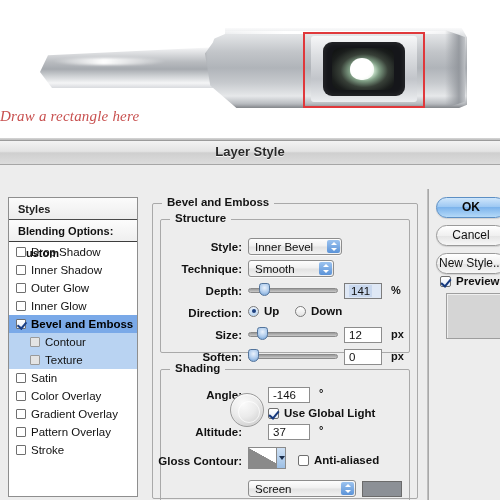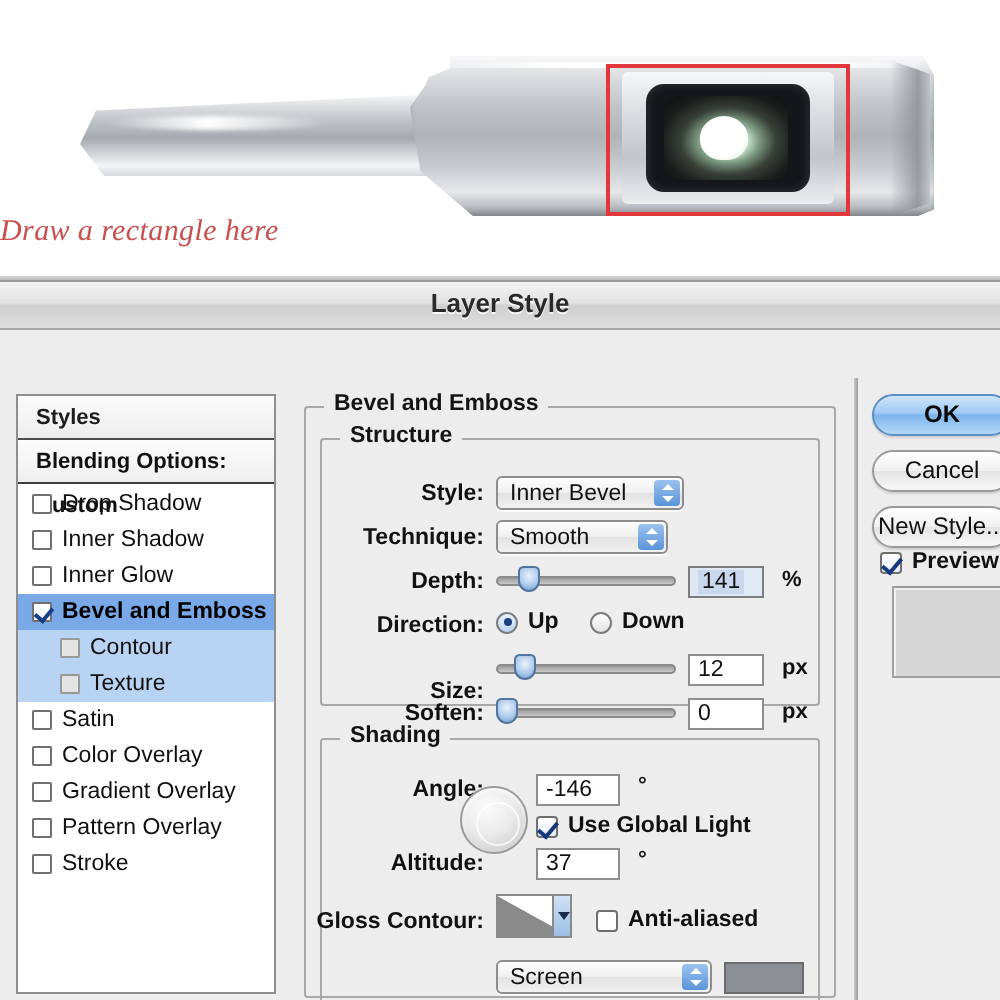--- a/index.html
+++ b/index.html
@@ -345,20 +345,24 @@
           <div class="eff">
             <span class="cbx"></span>
             <span class="lbl">Drop Shadow</span>
           </div>
           <div class="eff">
             <span class="cbx"></span>
             <span class="lbl">Inner Shadow</span>
           </div>
           <div class="eff">
             <span class="cbx"></span>
+            <span class="lbl">Outer Glow</span>
+          </div>
+          <div class="eff">
+            <span class="cbx"></span>
             <span class="lbl">Inner Glow</span>
           </div>
           <div class="eff selected">
             <span class="cbx on"></span>
             <span class="lbl">Bevel and Emboss</span>
           </div>
           <div class="eff sub sub-selected">
             <span class="cbx dim"></span>
             <span class="lbl">Contour</span>
           </div>
@@ -424,21 +428,21 @@
       <div class="rlbl" style="left:12px; top:114px; width:82px;">Direction:</div>
       <div class="radio" style="left:100px; top:112px;">
         <span class="rdot on"></span>
         <span>Up</span>
       </div>
       <div class="radio" style="left:147px; top:112px;">
         <span class="rdot"></span>
         <span>Down</span>
       </div>
 
-      <div class="rlbl" style="left:12px; top:136px; width:82px;margin-top:11px;">Size:</div>
+      <div class="rlbl" style="left:12px; top:136px; width:82px;">Size:</div>
       <div class="slider" style="left:100px; top:134px; width:90px;">
         <div class="track"></div>
         <div class="knob" id="knob-size" style="left: 9.48px;"></div>
       </div>
       <div class="numfield" style="left:196px; top:134px; width:38px;">
         <span>12</span>
       </div>
       <span class="unit" style="position:absolute; left:238px; top:135px;">px</span>
 
       <div class="rlbl" style="left:12px; top:158px; width:82px;">Soften:</div>

